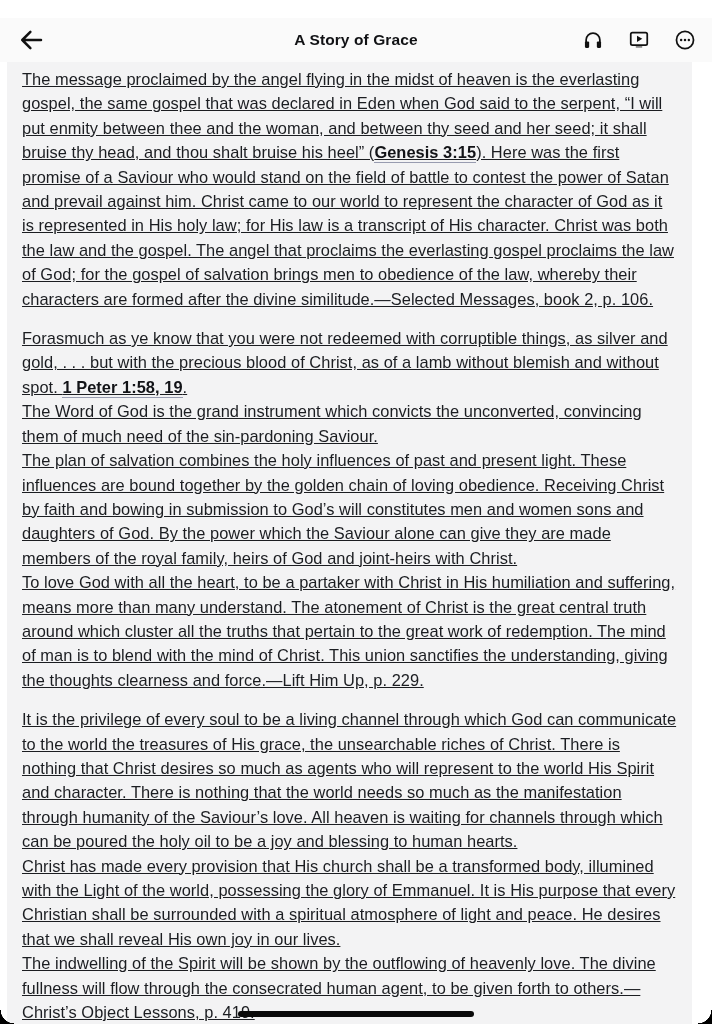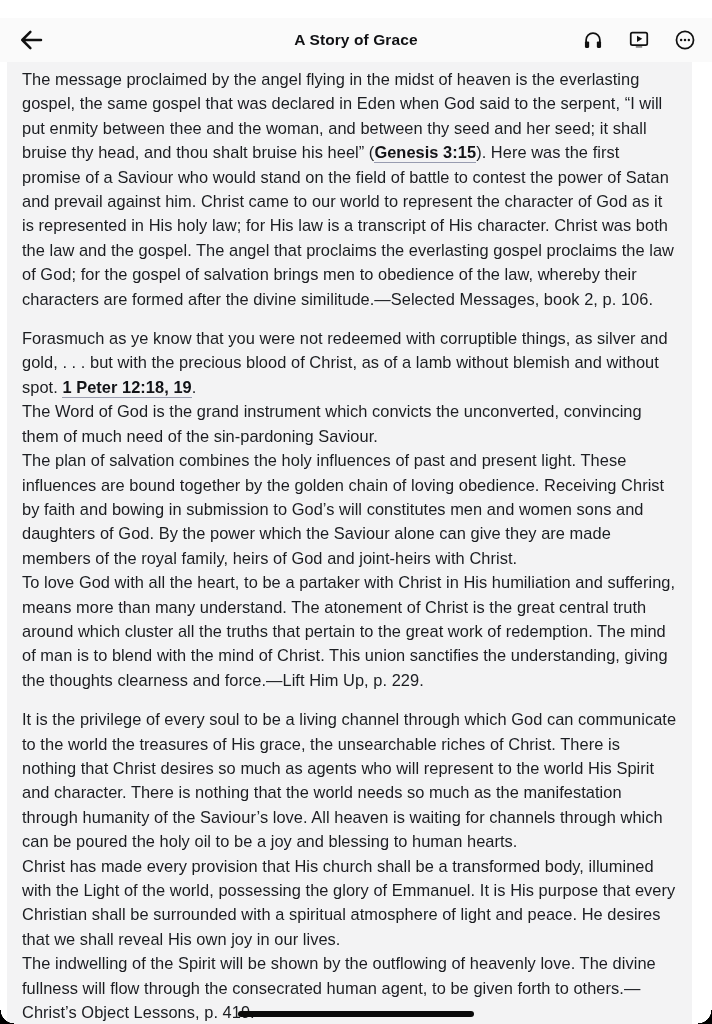--- a/index.html
+++ b/index.html
@@ -37,20 +37,21 @@
   .page-panel {
     position: absolute; top: 62px; left: 7px; width: 685px; height: 962px;
     background: #f3f3f4;
     padding: 5px 14px 0 15px;
     overflow: hidden;
   }
   .para {
     font-size: 16.4px; line-height: 24.4px;
     color: #1b1d21;
     letter-spacing: 0.05px;
+    text-decoration: underline;
   }
   .para.gap { margin-top: 15px; }
   .ref {
     font-weight: 700; color: #121317;
     border-bottom: 1.5px solid #989cb0;
     padding-bottom: 1px;
     cursor: pointer;
   }
 
   
@@ -101,21 +102,21 @@
           <circle cx="7.8" cy="12" r="1.35" fill="#111"></circle>
           <circle cx="12" cy="12" r="1.35" fill="#111"></circle>
           <circle cx="16.2" cy="12" r="1.35" fill="#111"></circle>
         </svg>
       </div>
     </div>
   </div>
 
   <div class="page-panel">
       <p class="para">The message proclaimed by the angel flying in the midst of heaven is the everlasting gospel, the same gospel that was declared in Eden when God said to the serpent, “I will put enmity between thee and the woman, and between thy seed and her seed; it shall bruise thy head, and thou shalt bruise his heel” (<span class="ref">Genesis 3:15</span>). Here was the first promise of a Saviour who would stand on the field of battle to contest the power of Satan and prevail against him. Christ came to our world to represent the character of God as it is represented in His holy law; for His law is a transcript of His character. Christ was both the law and the gospel. The angel that proclaims the everlasting gospel proclaims the law of God; for the gospel of salvation brings men to obedience of the law, whereby their characters are formed after the divine similitude.—Selected Messages, book 2, p. 106.</p>
-      <p class="para gap">Forasmuch as ye know that you were not redeemed with corruptible things, as silver and gold, . . . but with the precious blood of Christ, as of a lamb without blemish and without spot. <span class="ref">1 Peter 12:18, 19</span>.</p>
+      <p class="para gap">Forasmuch as ye know that you were not redeemed with corruptible things, as silver and gold, . . . but with the precious blood of Christ, as of a lamb without blemish and without spot. <span class="ref">1 Peter 1:58, 19</span>.</p>
       <p class="para">The Word of God is the grand instrument which convicts the unconverted, convincing them of much need of the sin-pardoning Saviour.</p>
       <p class="para">The plan of salvation combines the holy influences of past and present light. These influences are bound together by the golden chain of loving obedience. Receiving Christ by faith and bowing in submission to God’s will constitutes men and women sons and daughters of God. By the power which the Saviour alone can give they are made members of the royal family, heirs of God and joint-heirs with Christ.</p>
       <p class="para">To love God with all the heart, to be a partaker with Christ in His humiliation and suffering, means more than many understand. The atonement of Christ is the great central truth around which cluster all the truths that pertain to the great work of redemption. The mind of man is to blend with the mind of Christ. This union sanctifies the understanding, giving the thoughts clearness and force.—Lift Him Up, p. 229.</p>
       <p class="para gap">It is the privilege of every soul to be a living channel through which God can communicate to the world the treasures of His grace, the unsearchable riches of Christ. There is nothing that Christ desires so much as agents who will represent to the world His Spirit and character. There is nothing that the world needs so much as the manifestation through humanity of the Saviour’s love. All heaven is waiting for channels through which can be poured the holy oil to be a joy and blessing to human hearts.</p>
       <p class="para">Christ has made every provision that His church shall be a transformed body, illumined with the Light of the world, possessing the glory of Emmanuel. It is His purpose that every Christian shall be surrounded with a spiritual atmosphere of light and peace. He desires that we shall reveal His own joy in our lives.</p>
       <p class="para">The indwelling of the Spirit will be shown by the outflowing of heavenly love. The divine fullness will flow through the consecrated human agent, to be given forth to others.—Christ’s Object Lessons, p. 419.</p>
     </div>
 
   <div class="home-indicator"></div>
 

